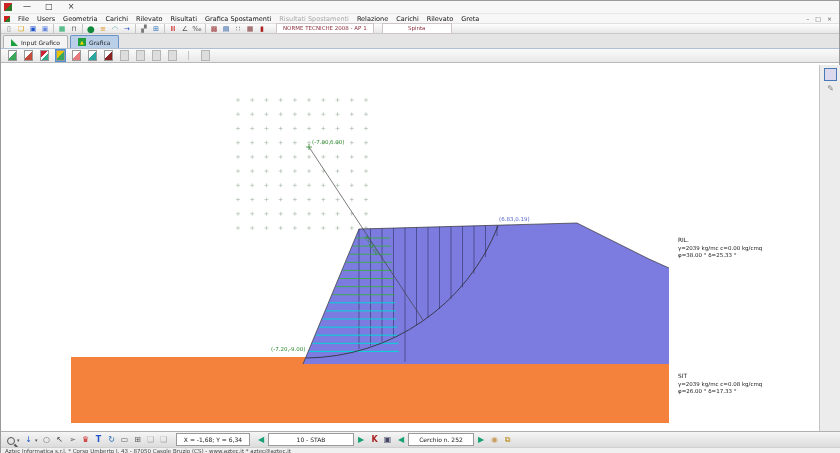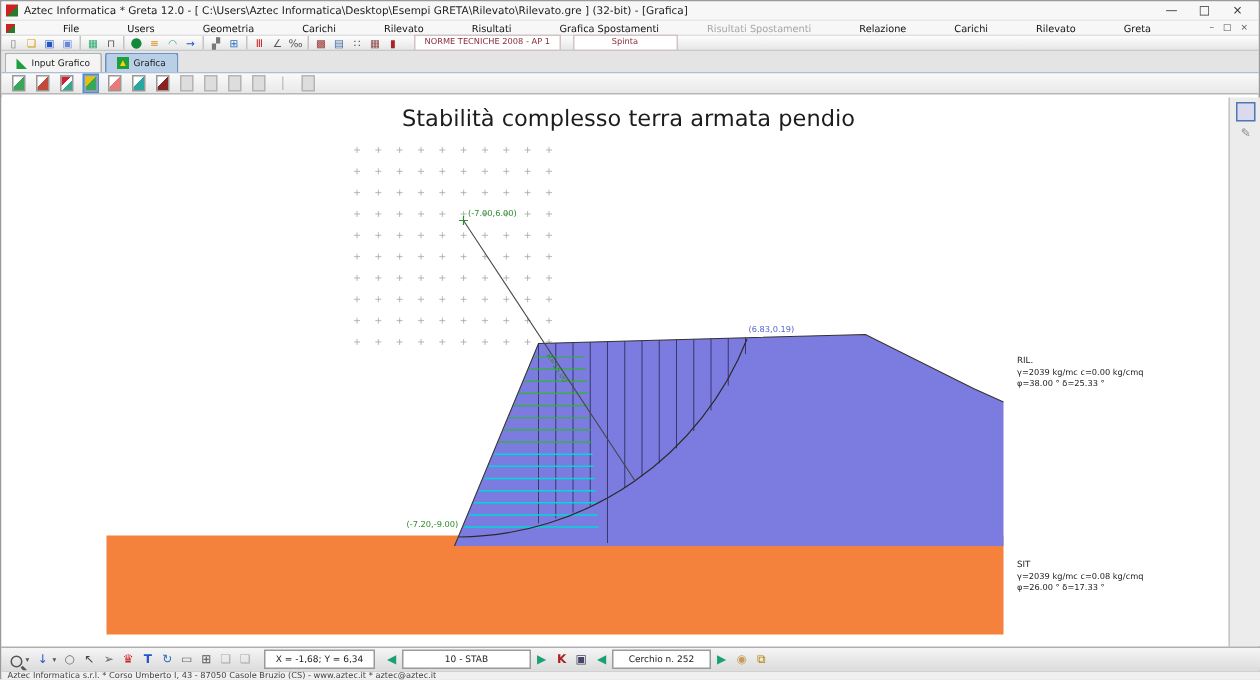--- a/index.html
+++ b/index.html
@@ -8,21 +8,21 @@
 
   
   .titlebar { height:13px; background:#f7f7f7; display:flex; align-items:center; padding:0 3px; border-bottom:1px solid #e8e8e8; }
   .appicon { width:8px; height:8px; background:linear-gradient(135deg,#c22 55%,#2a7a2a 55%); margin-right:4px; flex:0 0 auto; }
   .titletext { font-size:7px; color:#222; white-space:nowrap; overflow:hidden; flex:1; }
   .wctrl { font-size:8px; color:#333; width:22px; text-align:center; line-height:12px; }
 
   
   .menubar { height:9px; background:#f7f7f7; display:flex; align-items:center; padding:0 3px; font-size:6.5px; color:#111; }
   .menubar .appicon { width:6px; height:6px; }
-  .mitem { padding:0 4px; white-space:nowrap;margin-left:24px; }
+  .mitem { padding:0 4px; white-space:nowrap; }
   .mitem.disabled { color:#a5a5a5; }
   .mdictrls { margin-left:auto; font-size:6px; color:#555; display:flex; gap:6px; padding-right:4px; }
 
   
   .toolbar1 { height:11px; background:linear-gradient(#fdfdfd,#e7e7e7); border-top:1px solid #e0e0e0; border-bottom:1px solid #c9c9c9; display:flex; align-items:center; padding:0 2px; }
   .ti { width:12px; height:10px; font-size:7px; line-height:10px; text-align:center; flex:0 0 auto; }
   .sep { width:1px; height:9px; background:#c4c4c4; margin:0 2px; flex:0 0 auto; }
   .flatbtn { background:#fff; border:1px solid #d0c4c4; color:#8b2e3c; font-size:5.5px; line-height:9px; padding:0 6px; margin-left:8px; white-space:nowrap; text-align:center; }
   .flatbtn.spinta { min-width:70px; }
 
@@ -63,21 +63,20 @@
 
   svg text { font-family:"DejaVu Sans", sans-serif; }
 </style>
 </head>
 <body>
 
 <div class="window">
 
   <div class="titlebar">
     <div class="appicon"></div>
-    <div class="titletext">Aztec Informatica * Greta 12.0 - [ C:\Users\Aztec Informatica\Desktop\Esempi GRETA\Rilevato\Rilevato.gre ] (32-bit) - [Grafica]</div>
     <div class="wctrl">—</div>
     <div class="wctrl">□</div>
     <div class="wctrl">×</div>
   </div>
 
   <div class="menubar">
     <div class="appicon"></div>
     <span class="mitem">File</span>
     <span class="mitem">Users</span>
     <span class="mitem">Geometria</span>
@@ -148,21 +147,20 @@
     <div class="pg" style="background:linear-gradient(135deg,#fff 45%,#8a2222 45%)"></div>
     <div class="pg gray" style="background:#ddd"></div>
     <div class="pg gray" style="background:#ddd"></div>
     <div class="pg gray" style="background:#ddd"></div>
     <div class="pg gray" style="background:#ddd"></div>
     <div class="sep" style="margin:0 8px"></div>
     <div class="pg gray" style="background:#ddd"></div>
   </div>
 
   <div class="canvas">
-    <div class="drawing-title">Stabilità complesso terra armata pendio</div>
     <svg id="dwg" width="818" height="366" viewBox="0 0 818 366">
 
       <rect x="70" y="292" width="598" height="66" id="baseSoil" fill="#f5823c"></rect>
 
       <polygon points="302,299 358,164 576,158 648,194 668,203 668,299" id="embk" fill="#7b7be0"></polygon>
       <g id="grid">
           <line x1="235" y1="35" x2="239" y2="35" stroke="#94a894" stroke-width="0.5"></line>
           <line x1="237" y1="33" x2="237" y2="37" stroke="#94a894" stroke-width="0.5"></line>
           <line x1="235" y1="49.22" x2="239" y2="49.22" stroke="#94a894" stroke-width="0.5"></line>
           <line x1="237" y1="47.22" x2="237" y2="51.22" stroke="#94a894" stroke-width="0.5"></line>

